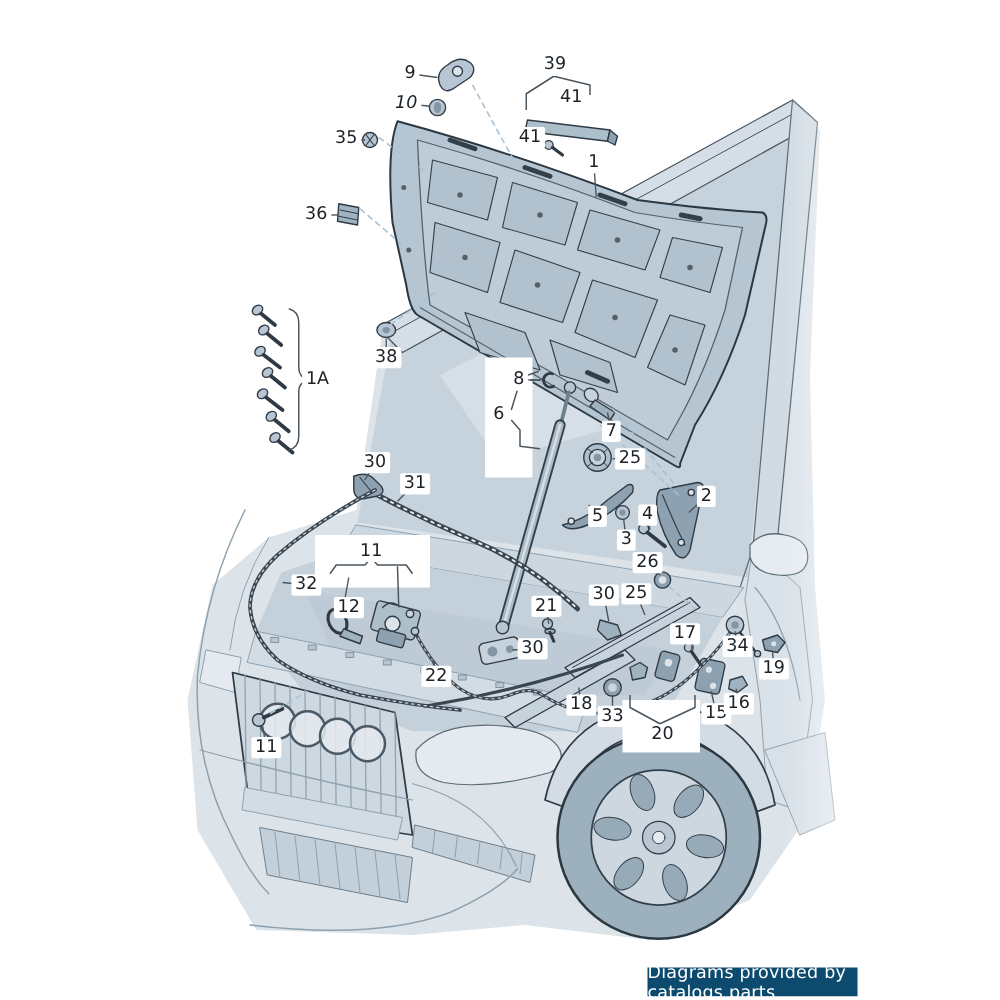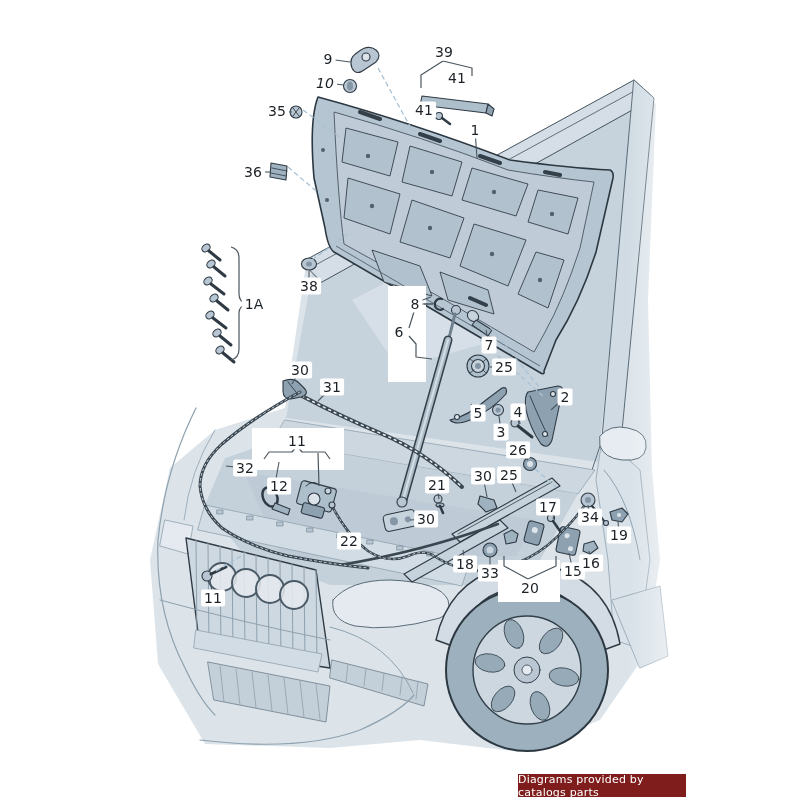--- a/index.html
+++ b/index.html
@@ -3,22 +3,22 @@
 <meta charset="utf-8">
 <style>
   html,body{margin:0;padding:0;background:#fff;}
   .stage{position:relative;width:800px;height:800px;background:#ffffff;overflow:hidden;
          font-family:"DejaVu Sans","Liberation Sans",sans-serif;}
   .stage svg{position:absolute;left:0;top:0;}
   #labels{position:absolute;left:0;top:0;width:800px;height:800px;pointer-events:none;}
   .plabel{position:absolute;transform:translate(-50%,-50%);background:#ffffff;
           color:#1b2126;font-size:14px;line-height:17px;padding:0 3px;border-radius:2px;
           white-space:nowrap;pointer-events:auto;}
-  .badge{position:absolute;left:518px;top:774px;width:168px;height:23px;background:#7f1d1d;
-         color:#ffffff;font-size:11px;display:flex;align-items:center;justify-content:center;
+  .badge{position:absolute;left:518px;top:774px;width:168px;height:23px;background:#0c4a6e;
+         color:#ffffff;font-size:14px;display:flex;align-items:center;justify-content:center;
          letter-spacing:.2px;}
 </style>
 </head>
 <body>
 
 <div class="stage">
 
 <svg width="800" height="800" viewBox="0 0 800 800">
   <defs>
     <linearGradient id="fadeR" x1="0" y1="0" x2="1" y2="0">

